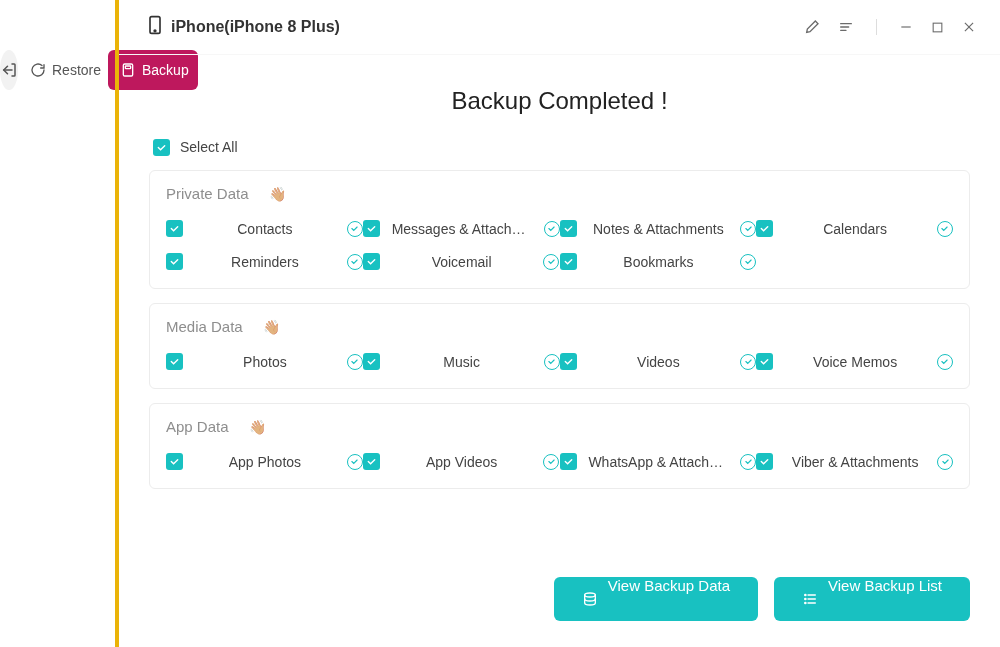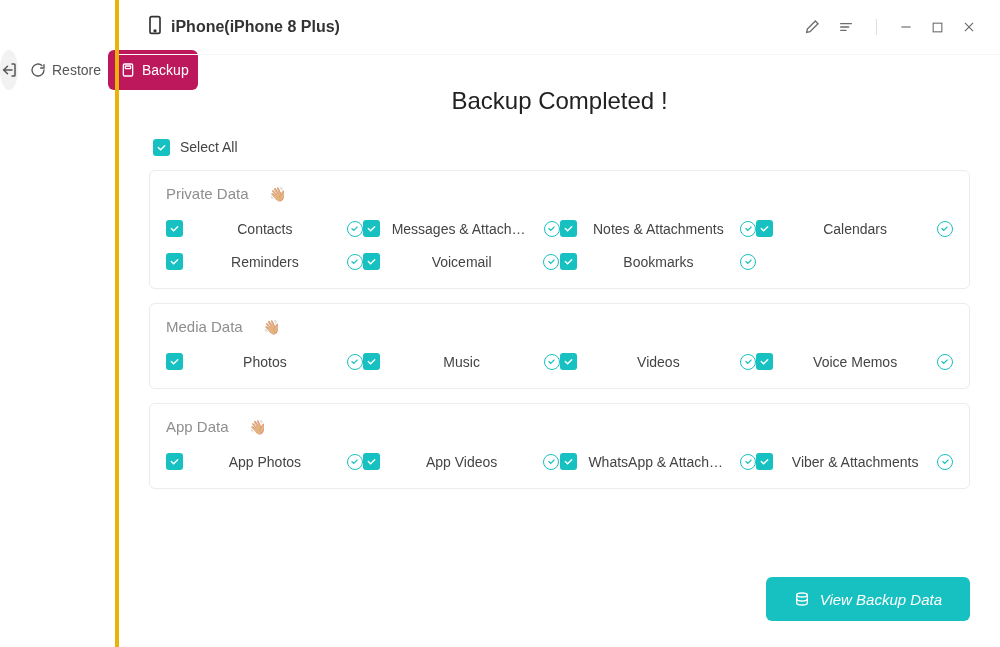--- a/index.html
+++ b/index.html
@@ -26,21 +26,21 @@
 .cbx.checked svg { display: block; }
 .sa-label { font-size: 14px; color: #444; }
 .card { border: 1px solid #ececec; border-radius: 6px; padding: 14px 16px 10px; margin-bottom: 14px; }
 .card-title { font-size: 15px; color: #8e8e8e; margin-bottom: 10px; display: flex; align-items: center; gap: 15px; }
 .wave { margin-left: 6px; font-size: 14px; }
 .item-grid { display: flex; flex-wrap: wrap; }
 .item { width: 25%; display: flex; align-items: center; padding: 8px 0; justify-content: space-between; }
 .item-label { font-size: 14px; color: #444; max-width: 140px; overflow: hidden; white-space: nowrap; text-overflow: ellipsis; }
 .done-circle { width: 16px; height: 16px; border: 1.5px solid #18c1c1; border-radius: 50%; display: inline-flex; align-items: center; justify-content: center; margin-left: 10px; flex-shrink: 0; }
 .footer { position: absolute; bottom: 26px; right: 30px; display: flex; gap: 16px; }
-.btn { background: #18c1c1; color: #fff; border: none; border-radius: 6px; padding: 0 28px; height: 44px; font-size: 15px; display: flex; align-items: center; cursor: pointer; gap: 10px; font-style: italic; }
+.btn { background: #18c1c1; color: #fff; border: none; border-radius: 6px; padding: 0 28px; height: 44px; font-size: 15px; display: flex; cursor: pointer; gap: 10px; }
 .btn .ic { display: flex; align-items: center; }
 </style>
 </head>
 <body>
 
 <div class="app">
   <div class="sidebar">
     <div class="back-circle">
       <svg width="18" height="18" viewBox="0 0 24 24" fill="none" stroke="#555" stroke-width="2" stroke-linecap="round">
           <path d="M10 17l-5-5 5-5"></path>
@@ -352,15 +352,28 @@
       <button class="btn">
         <span class="ic">
           <svg width="16" height="16" viewBox="0 0 24 24" fill="none" stroke="#fff" stroke-width="2" stroke-linecap="round">
               <ellipse cx="12" cy="6" rx="8" ry="3"></ellipse>
               <path d="M4 6v6c0 1.7 3.6 3 8 3s8-1.3 8-3V6"></path>
               <path d="M4 12v6c0 1.7 3.6 3 8 3s8-1.3 8-3v-6"></path>
             </svg>
         </span>
         <span>View Backup Data</span>
       </button>
+      <button class="btn">
+        <span class="ic">
+          <svg width="16" height="16" viewBox="0 0 24 24" fill="none" stroke="#fff" stroke-width="2" stroke-linecap="round">
+              <line x1="9" y1="6" x2="20" y2="6"></line>
+              <line x1="9" y1="12" x2="20" y2="12"></line>
+              <line x1="9" y1="18" x2="20" y2="18"></line>
+              <circle cx="5" cy="6" r="1"></circle>
+              <circle cx="5" cy="12" r="1"></circle>
+              <circle cx="5" cy="18" r="1"></circle>
+            </svg>
+        </span>
+        <span>View Backup List</span>
+      </button>
     </div>
   </div>
 </div>
 
 </body></html>

